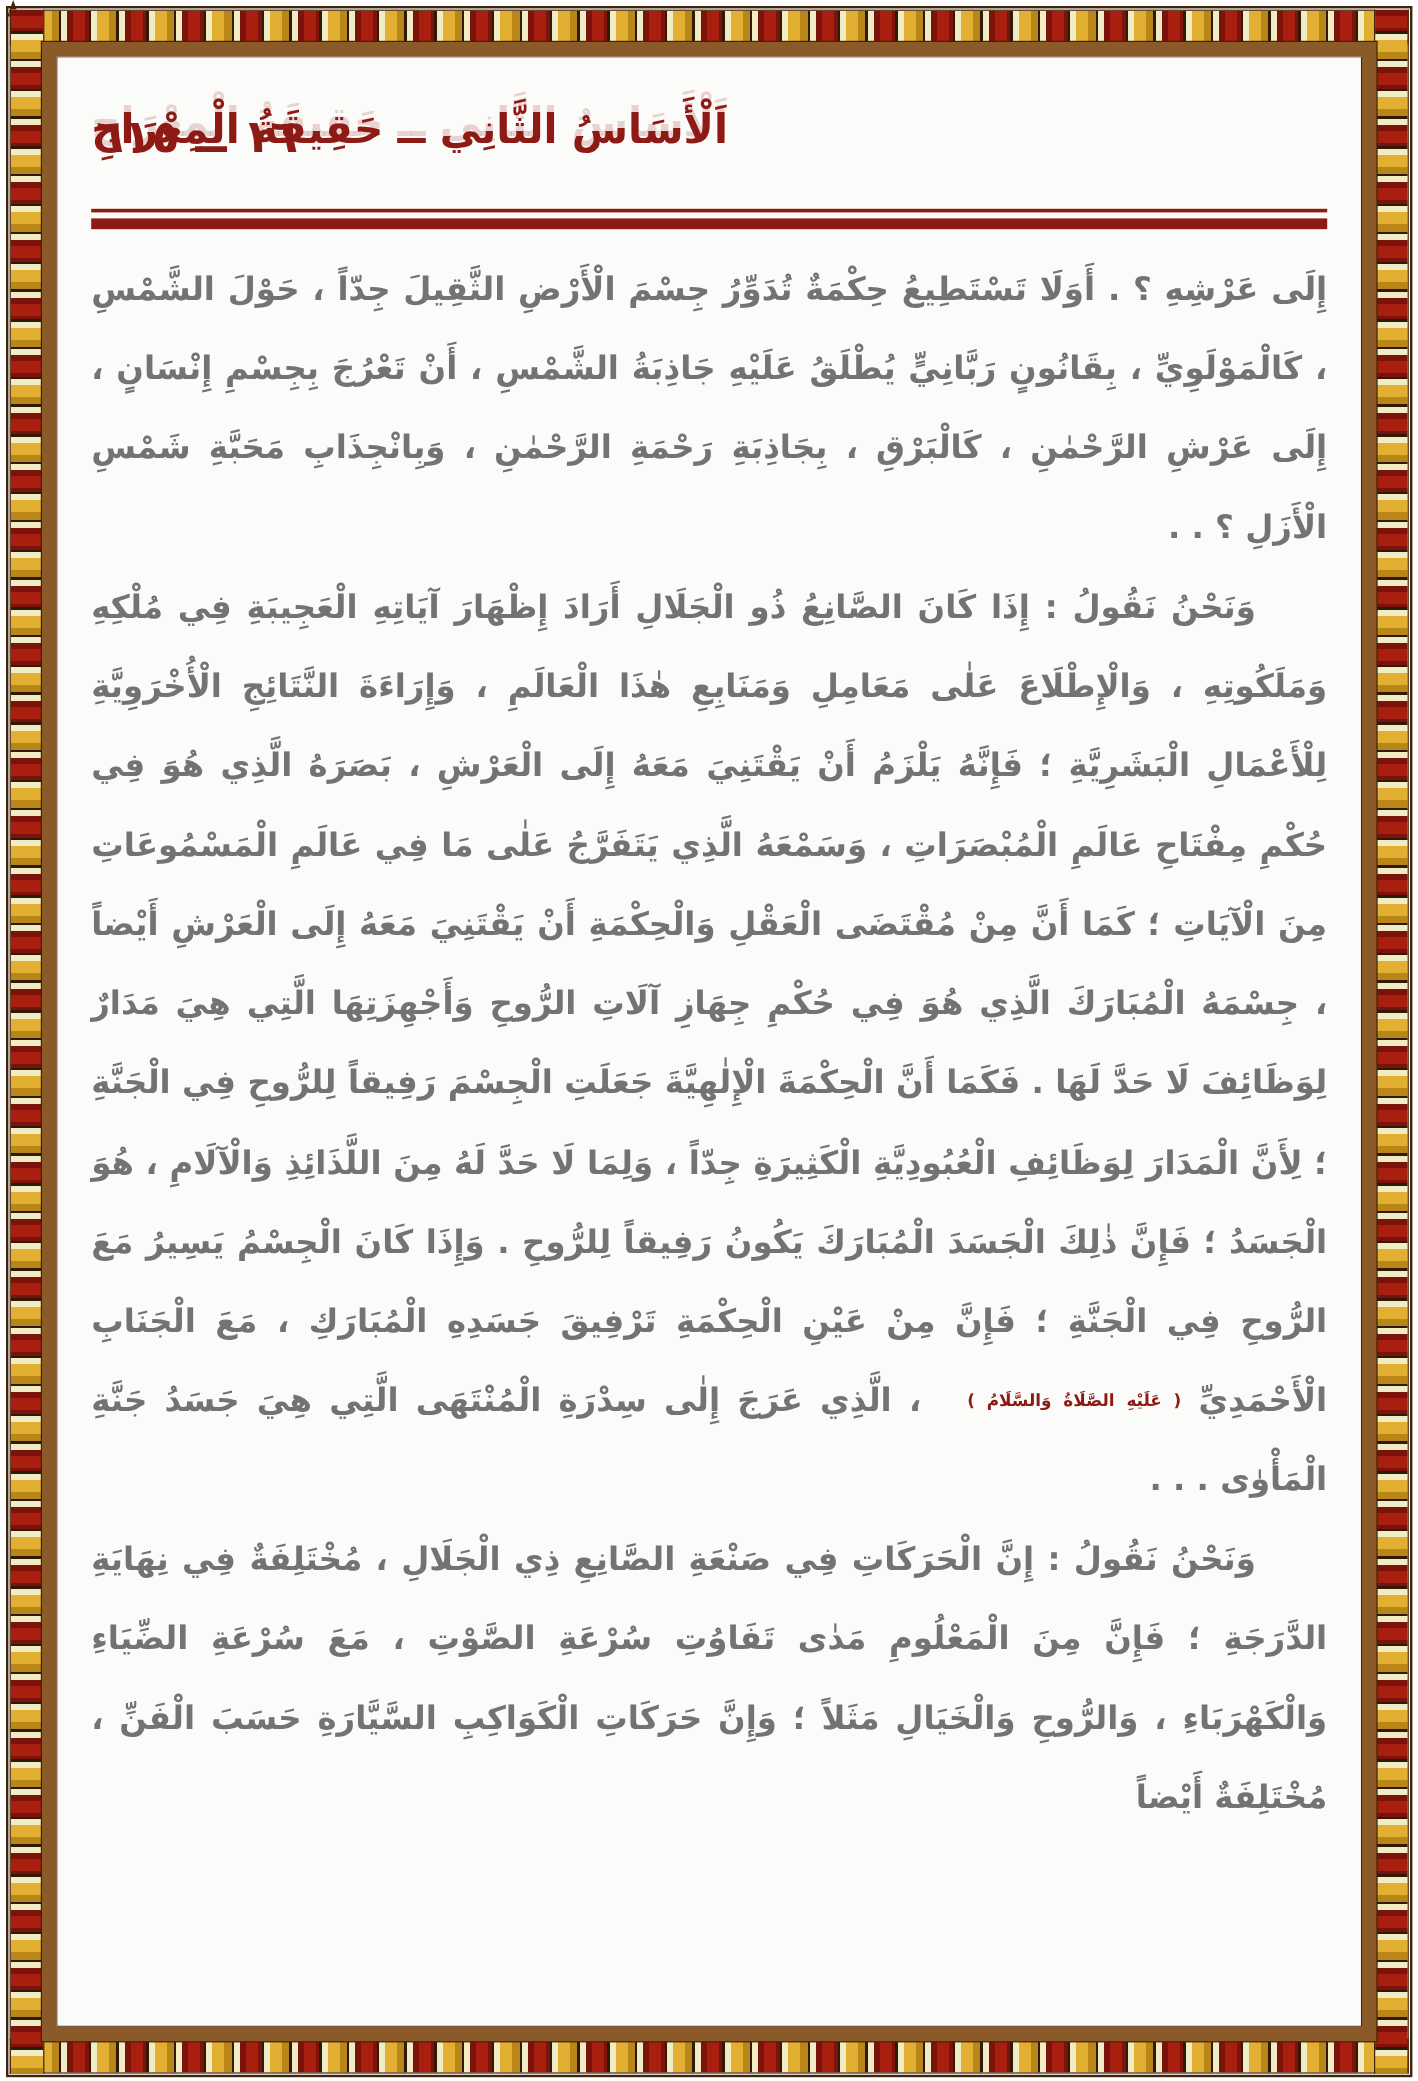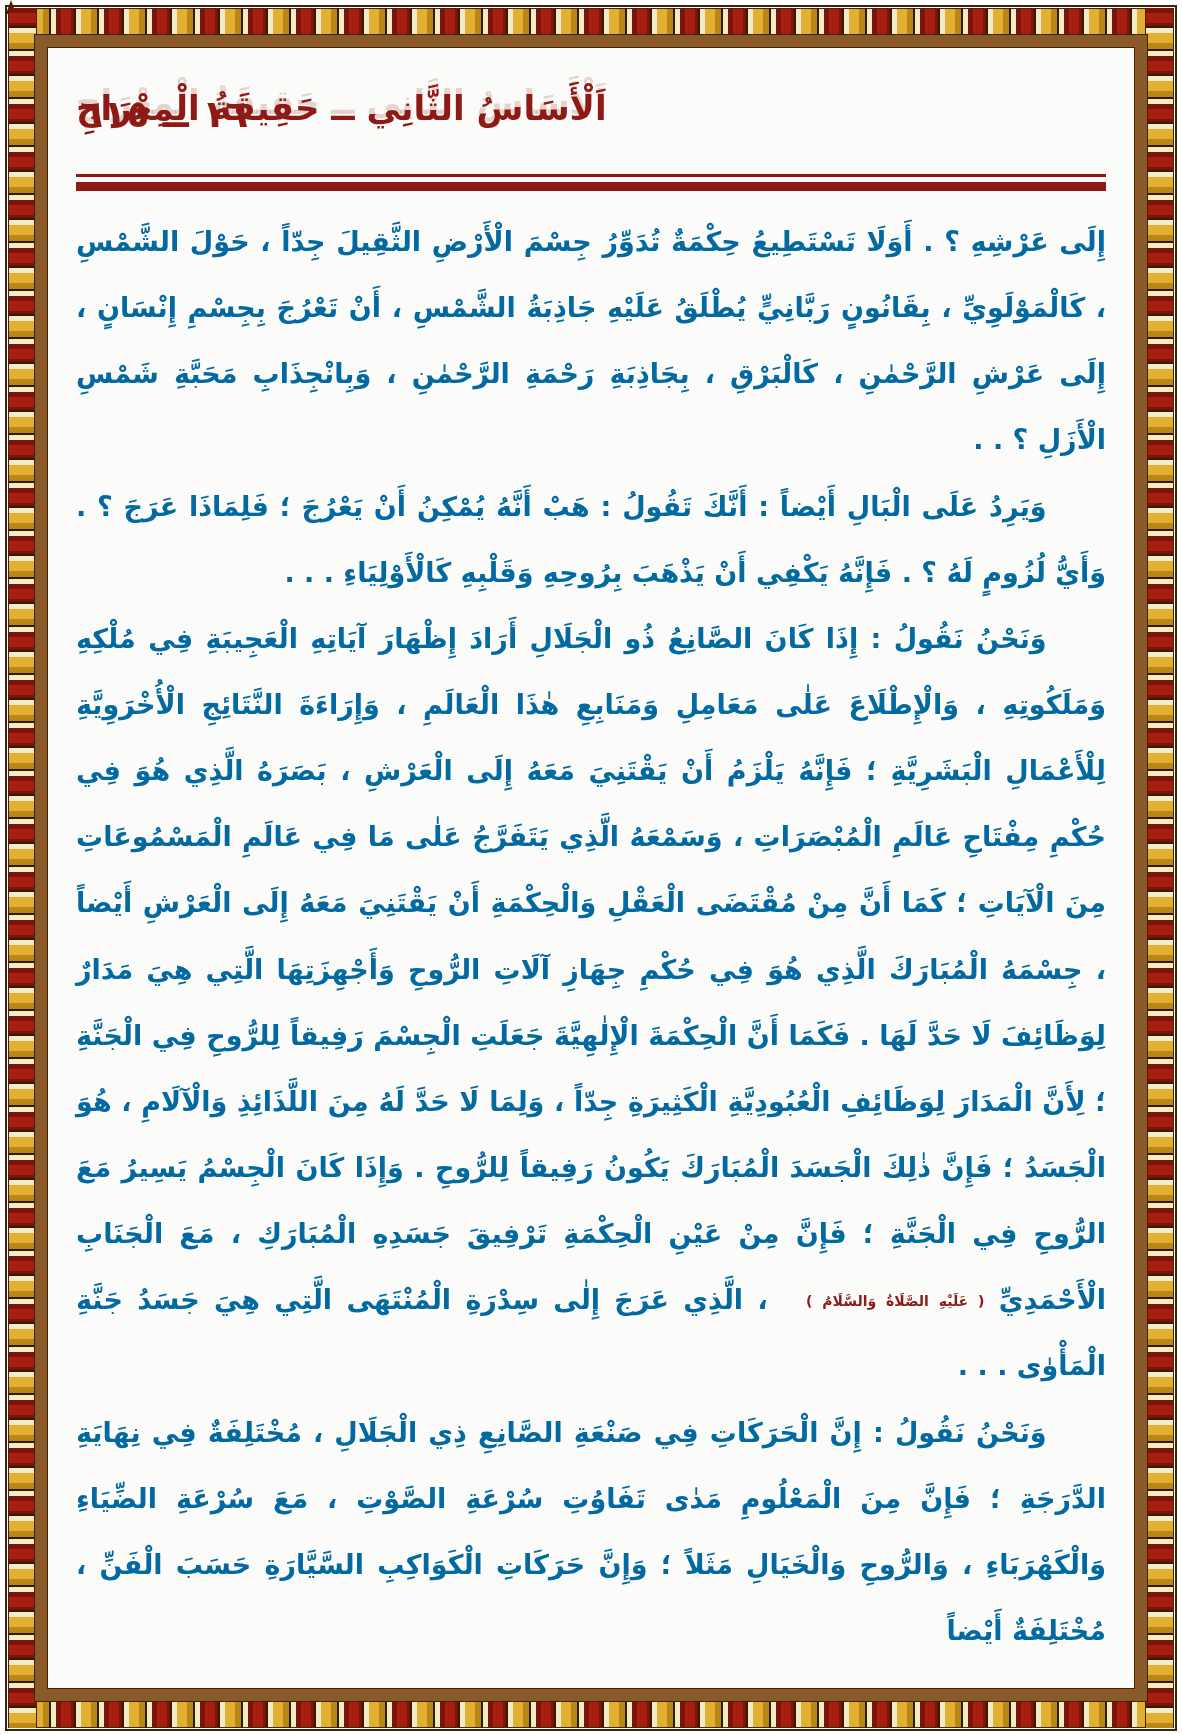--- a/index.html
+++ b/index.html
@@ -99,21 +99,21 @@
   .body-text {
     padding-top: 12px;
     font-size: 27px;
     font-weight: bold;
     color: #8e1a16;
     text-align: justify;
     line-height: 2.45;
   }
   .body-text p { margin: 0; }
   .body-text p.indent { text-indent: 2.2em; }
-  .run-red   { color: #0369a1; }
+  .run-red   { color: #737373; }
   .run-black { color: #1c1c1c; }
   .run-seal  {
     color: #8e1a16;
     font-size: 0.52em;
     letter-spacing: -1px;
     vertical-align: 0.25em;
     white-space: nowrap;
     margin-left: 24px;
   }
 </style>
@@ -130,18 +130,17 @@
   <div class="frame-brown"></div>
 
   <div class="interior">
     <div class="hdr">
       <span class="nums">١٦ ــ ٦١٥</span>
       <div class="ttl">اَلْأَسَاسُ الثَّانِي ــ حَقِيقَةُ الْمِعْرَاجِ</div>
     </div>
     <div class="rule"></div>
     <div class="body-text">
         <p class=""><span class="run-red">إِلَى عَرْشِهِ ؟ . أَوَلَا تَسْتَطِيعُ حِكْمَةٌ تُدَوِّرُ جِسْمَ الْأَرْضِ الثَّقِيلَ جِدّاً ، حَوْلَ الشَّمْسِ ، كَالْمَوْلَوِيِّ ، بِقَانُونٍ رَبَّانِيٍّ يُطْلَقُ عَلَيْهِ جَاذِبَةُ الشَّمْسِ ، أَنْ تَعْرُجَ بِجِسْمِ إِنْسَانٍ ، إِلَى عَرْشِ الرَّحْمٰنِ ، كَالْبَرْقِ ، بِجَاذِبَةِ رَحْمَةِ الرَّحْمٰنِ ، وَبِانْجِذَابِ مَحَبَّةِ شَمْسِ الْأَزَلِ ؟ . .</span></p>
-        <p class="indent"><span class="run-red">وَيَرِدُ عَلَى الْبَالِ أَيْضاً : أَنَّكَ تَقُولُ : هَبْ أَنَّهُ يُمْكِنُ أَنْ يَعْرُجَ ؛ فَلِمَاذَا عَرَجَ ؟ . وَأَيُّ لُزُومٍ لَهُ ؟ . فَإِنَّهُ يَكْفِي أَنْ يَذْهَبَ بِرُوحِهِ وَقَلْبِهِ كَالْأَوْلِيَاءِ . . .</span></p>
         <p class="indent"><span class="run-red">وَنَحْنُ نَقُولُ : إِذَا كَانَ الصَّانِعُ ذُو الْجَلَالِ أَرَادَ إِظْهَارَ آيَاتِهِ الْعَجِيبَةِ فِي مُلْكِهِ وَمَلَكُوتِهِ ، وَالْإِطْلَاعَ عَلٰى مَعَامِلِ وَمَنَابِعِ هٰذَا الْعَالَمِ ، وَإِرَاءَةَ النَّتَائِجِ الْأُخْرَوِيَّةِ لِلْأَعْمَالِ الْبَشَرِيَّةِ ؛ فَإِنَّهُ يَلْزَمُ أَنْ يَقْتَنِيَ مَعَهُ إِلَى الْعَرْشِ ، بَصَرَهُ الَّذِي هُوَ فِي حُكْمِ مِفْتَاحِ عَالَمِ الْمُبْصَرَاتِ ، وَسَمْعَهُ الَّذِي يَتَفَرَّجُ عَلٰى مَا فِي عَالَمِ الْمَسْمُوعَاتِ مِنَ الْآيَاتِ ؛ كَمَا أَنَّ مِنْ مُقْتَضَى الْعَقْلِ وَالْحِكْمَةِ أَنْ يَقْتَنِيَ مَعَهُ إِلَى الْعَرْشِ أَيْضاً ، جِسْمَهُ الْمُبَارَكَ الَّذِي هُوَ فِي حُكْمِ جِهَازِ آلَاتِ الرُّوحِ وَأَجْهِزَتِهَا الَّتِي هِيَ مَدَارٌ لِوَظَائِفَ لَا حَدَّ لَهَا . فَكَمَا أَنَّ الْحِكْمَةَ الْإِلٰهِيَّةَ جَعَلَتِ الْجِسْمَ رَفِيقاً لِلرُّوحِ فِي الْجَنَّةِ ؛ لِأَنَّ الْمَدَارَ لِوَظَائِفِ الْعُبُودِيَّةِ الْكَثِيرَةِ جِدّاً ، وَلِمَا لَا حَدَّ لَهُ مِنَ اللَّذَائِذِ وَالْآلَامِ ، هُوَ الْجَسَدُ ؛ فَإِنَّ ذٰلِكَ الْجَسَدَ الْمُبَارَكَ يَكُونُ رَفِيقاً لِلرُّوحِ . وَإِذَا كَانَ الْجِسْمُ يَسِيرُ مَعَ الرُّوحِ فِي الْجَنَّةِ ؛ فَإِنَّ مِنْ عَيْنِ الْحِكْمَةِ تَرْفِيقَ جَسَدِهِ الْمُبَارَكِ ، مَعَ الْجَنَابِ الْأَحْمَدِيِّ </span><span class="run-seal">( عَلَيْهِ الصَّلَاةُ وَالسَّلَامُ )</span><span class="run-red"> ، الَّذِي عَرَجَ إِلٰى سِدْرَةِ الْمُنْتَهَى الَّتِي هِيَ جَسَدُ جَنَّةِ الْمَأْوٰى . . .</span></p>
         <p class="indent"><span class="run-red">وَنَحْنُ نَقُولُ : إِنَّ الْحَرَكَاتِ فِي صَنْعَةِ الصَّانِعِ ذِي الْجَلَالِ ، مُخْتَلِفَةٌ فِي نِهَايَةِ الدَّرَجَةِ ؛ فَإِنَّ مِنَ الْمَعْلُومِ مَدٰى تَفَاوُتِ سُرْعَةِ الصَّوْتِ ، مَعَ سُرْعَةِ الضِّيَاءِ وَالْكَهْرَبَاءِ ، وَالرُّوحِ وَالْخَيَالِ مَثَلاً ؛ وَإِنَّ حَرَكَاتِ الْكَوَاكِبِ السَّيَّارَةِ حَسَبَ الْفَنِّ ، مُخْتَلِفَةٌ أَيْضاً</span></p>
       </div>
   </div>
 </div>
 
 </body></html>

